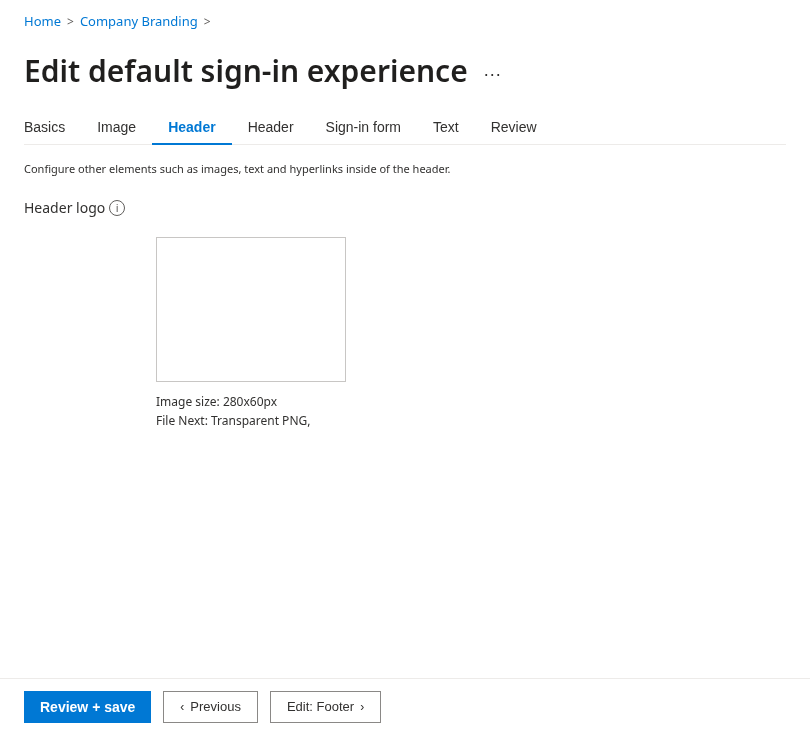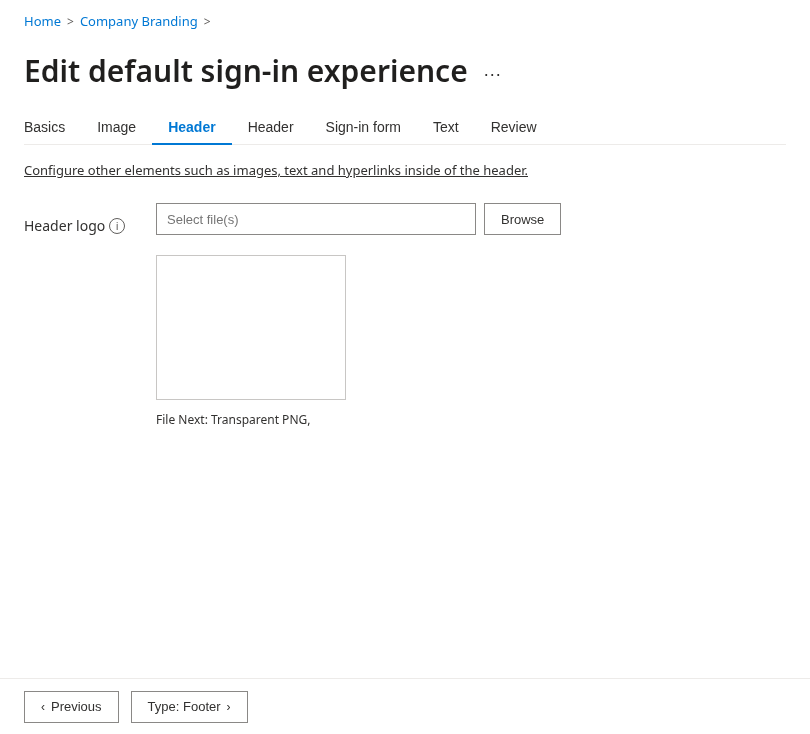--- a/index.html
+++ b/index.html
@@ -78,30 +78,29 @@
     }
     .tab:first-child { padding-left: 0; }
     .tab.active {
       color: #0078d4;
       border-bottom: 2px solid #0078d4;
       font-weight: 600;
     }
 
     
     .description {
-      font-size: 13px;
-      color: #323130;
-      margin-bottom: 24px;
-      text-decoration: underline;
+      font-size: 11px;
+      color: #323130;
+      margin-bottom: 16px;
     }
 
     
     .form-field {
       display: flex;
-      align-items: flex-end;
+      align-items: center;
       gap: 12px;
       margin-bottom: 20px;
     }
     .field-label {
       font-size: 14px;
       color: #323130;
       display: flex;
       align-items: center;
       gap: 4px;
       min-width: 120px;
@@ -242,39 +241,35 @@
     <button class="tab">Review</button>
   </div>
 
   <p class="description">Configure other elements such as images, text and hyperlinks inside of the header.</p>
 
   <div class="form-field">
     <div class="field-label">
       <span>Header logo</span>
       <span class="info-icon">i</span>
     </div>
-    <div>
-      <div class="file-input-row">
-        <input type="text" class="file-input" readonly="" placeholder="Select file(s)" style="">
-        <button class="browse-btn">Browse</button>
-      </div>
-    </div>
   </div>
 
   <div class="image-preview-container">
     <div class="image-preview-box"></div>
     <div class="image-info">
+      <div>Image size: 280x60px</div>
       <div>File Next: Transparent PNG,</div>
     </div>
   </div>
 
 </div>
 
 <div class="footer-bar">
+  <button class="btn-primary">Review + save</button>
   <button class="btn-secondary">
     <span class="chevron-left">‹</span>
     <span>Previous</span>
   </button>
   <button class="btn-next">
-    <span>Type: Footer</span>
+    <span>Edit: Footer</span>
     <span class="chevron-right">›</span>
   </button>
 </div>
 
 </body></html>

